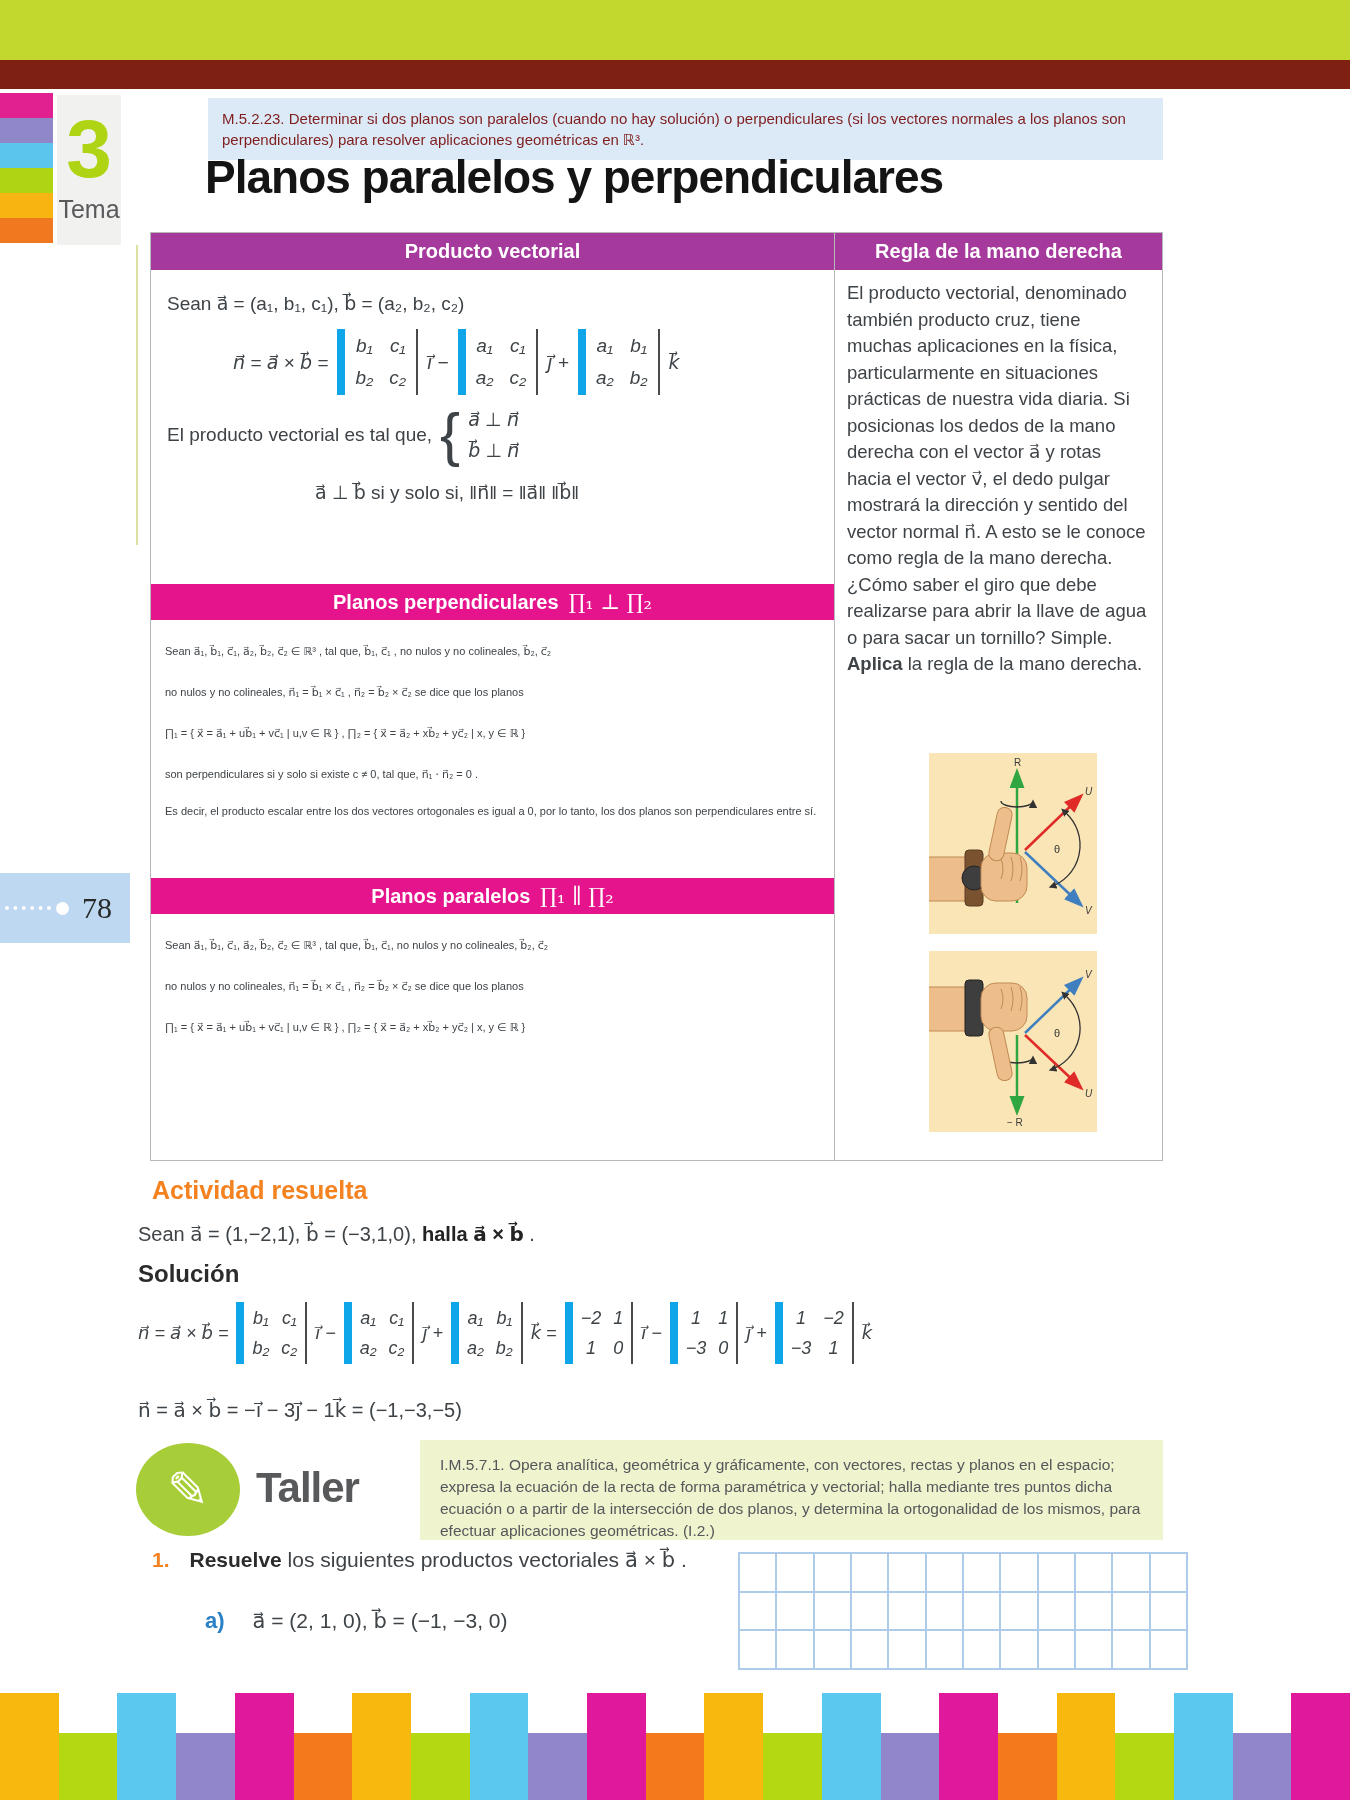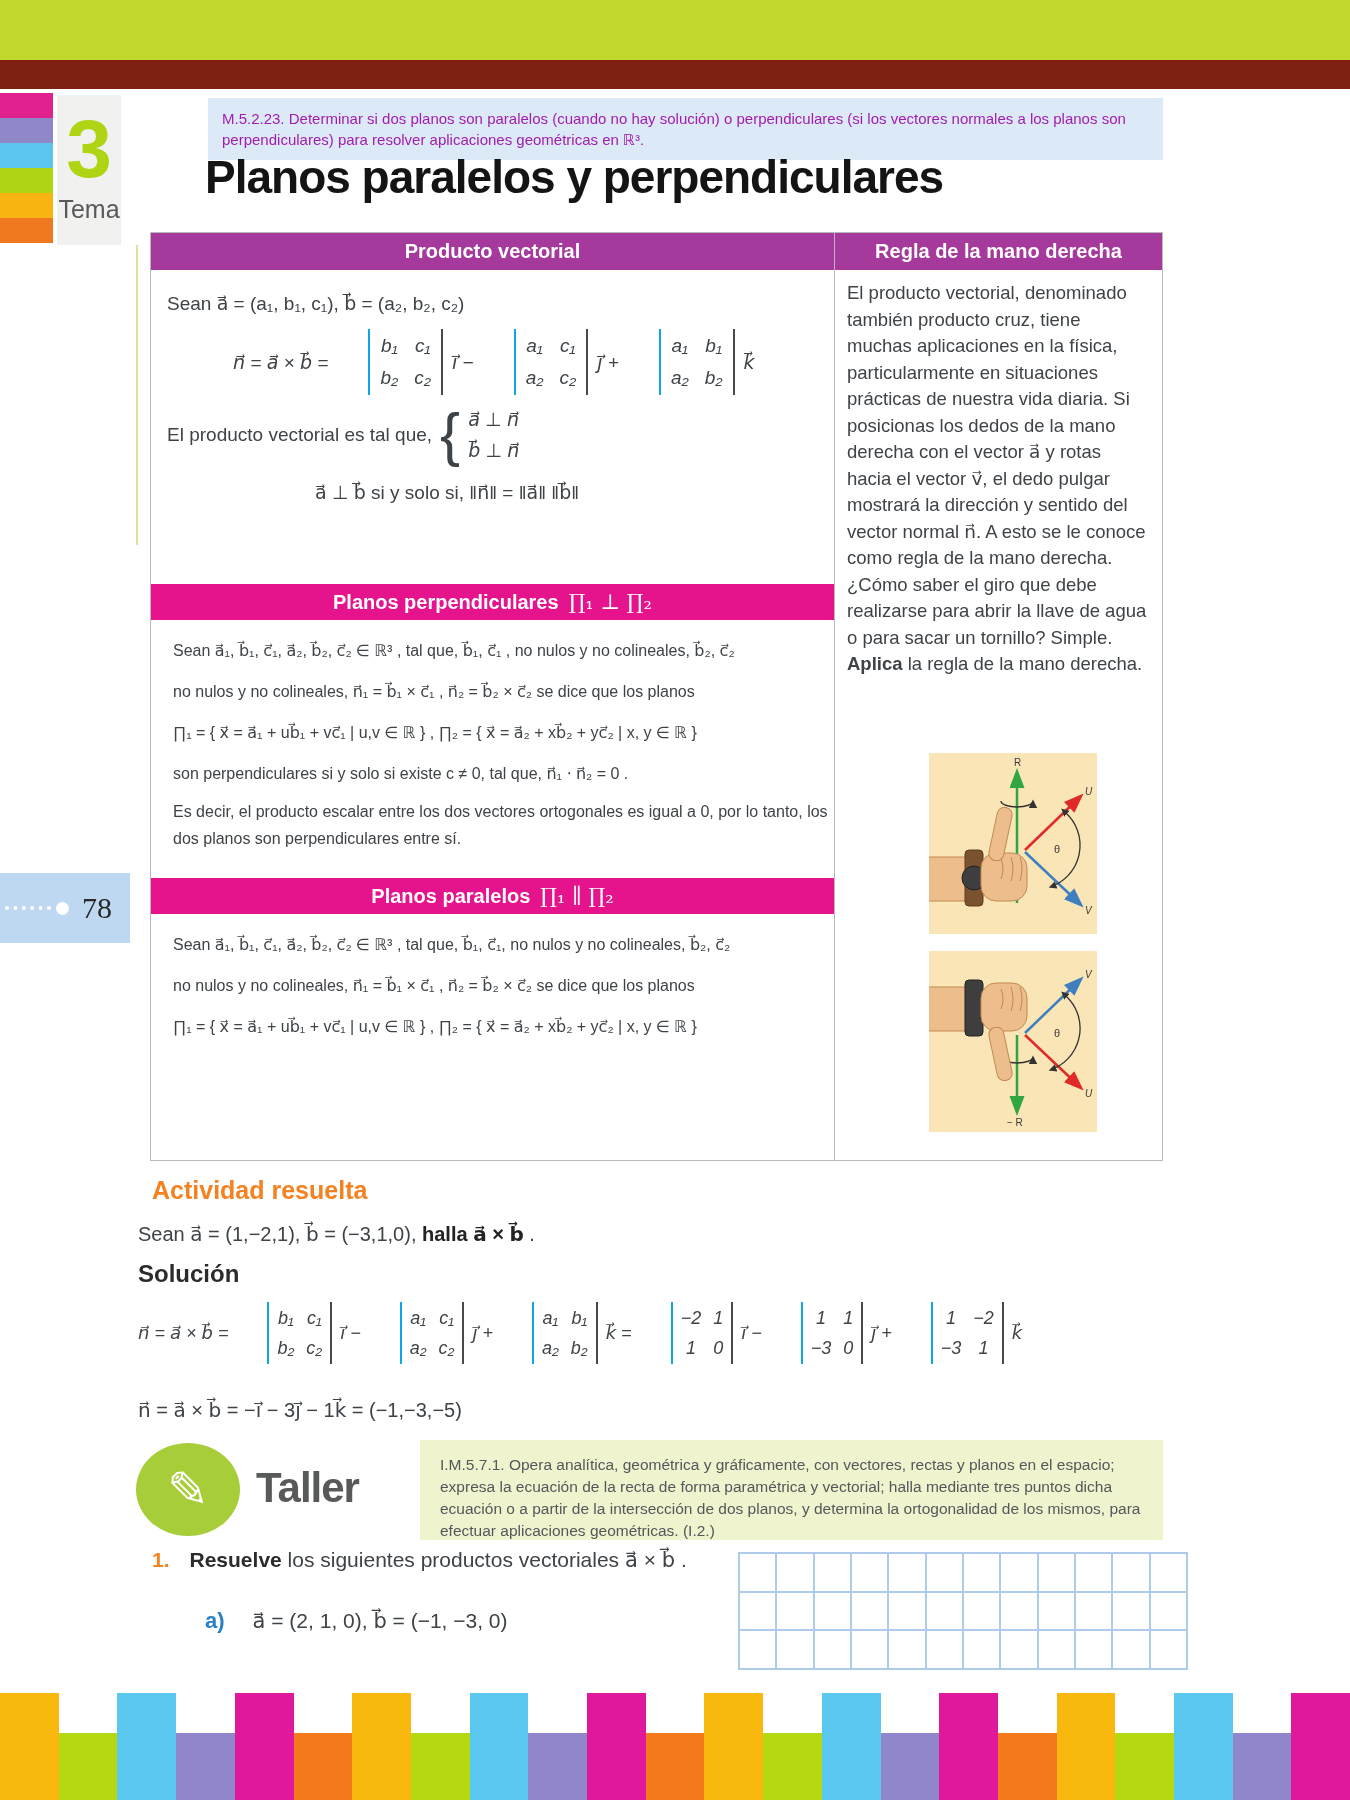--- a/index.html
+++ b/index.html
@@ -8,46 +8,46 @@
   
   .band-green{position:absolute;left:0;top:0;width:1350px;height:60px;background:#C3D82F;}
   .band-maroon{position:absolute;left:0;top:60px;width:1350px;height:29px;background:#7E2012;}
   .stripe-col{position:absolute;left:0;top:93px;width:53px;}
   .stripe-col div{height:25px;}
   .tema-box{position:absolute;left:57px;top:95px;width:64px;height:150px;background:#F1F1EF;text-align:center;}
   .tema-num{font-size:82px;font-weight:bold;color:#AFD414;line-height:92px;margin-top:8px;}
   .tema-label{font-size:25px;color:#58595B;margin-top:0px;}
   .accent-line{position:absolute;left:136px;top:245px;width:2px;height:300px;background:#DDE1A0;}
   .standards{position:absolute;left:208px;top:98px;width:955px;height:62px;background:#DCEAF8;
-             box-sizing:border-box;padding:10px 14px;font-size:15px;line-height:21px;color:#a21caf;}
+             box-sizing:border-box;padding:10px 14px;font-size:15px;line-height:21px;color:#7f1d1d;}
   .title{position:absolute;left:205px;top:150px;margin:0;font-size:46px;font-weight:bold;color:#141414;letter-spacing:-1px;}
   
   .table{position:absolute;left:150px;top:232px;width:1013px;height:929px;border:1px solid #B9B9B9;box-sizing:border-box;background:#fff;}
   .divider{position:absolute;left:683px;top:0;width:1px;height:100%;background:#B9B9B9;}
   .th{position:absolute;top:0;height:37px;background:#A53A9C;color:#fff;font-weight:bold;font-size:20px;
       display:flex;align-items:center;justify-content:center;}
   .th-pv{left:0;width:683px;text-align:right;}
   .th-rm{left:684px;right:0;}
   .pv-content{position:absolute;left:0;top:37px;width:683px;box-sizing:border-box;padding:12px 12px 0 14px;font-size:19px;}
   .sean{margin:10px 0 2px 2px;}
   .eq-row{display:flex;align-items:center;gap:9px;margin:14px 0 8px 68px;}
   .mlhs{font-style:italic;}
   .det{display:inline-grid;grid-template-columns:auto auto;column-gap:16px;row-gap:10px;padding:6px 10px;
-       border-left:2px solid #0ea5e9;border-right:2px solid #4A4A4A;font-style:italic;text-align:center;line-height:22px;margin-left:31px;}
+       border-left:8px solid #0ea5e9;border-right:2px solid #4A4A4A;font-style:italic;text-align:center;line-height:22px;}
   .op{font-style:italic;}
   .talque-row{display:flex;align-items:center;gap:8px;margin:10px 0 0 2px;}
   .brace{font-size:60px;font-weight:100;line-height:60px;color:#3E4347;}
   .cases{display:flex;flex-direction:column;gap:8px;font-style:italic;}
   .norma{margin:16px 0 0 150px;}
   .band{position:absolute;left:0;width:683px;height:36px;background:#E6148C;color:#fff;
         display:flex;align-items:center;justify-content:center;gap:10px;font-weight:bold;font-size:20px;}
   .band .hmath{font-family:"DejaVu Serif",serif;font-weight:normal;font-size:21px;}
   .band-perp{top:351px;}
   .band-para{top:645px;}
-  .sec{position:absolute;left:8px;width:683px;box-sizing:border-box;padding:14px 12px 0 14px;font-size:16px;}
+  .sec{position:absolute;left:0;width:683px;box-sizing:border-box;padding:14px 12px 0 14px;font-size:11px;}
   .sec-perp{top:387px;}
   .sec-para{top:681px;}
   .mvec{line-height:34px;margin-bottom:7px;}
   .tline{line-height:27px;margin-bottom:2px;}
   .rm-content{position:absolute;left:684px;top:37px;right:0;box-sizing:border-box;padding:10px 12px;
               font-size:18.5px;line-height:26.5px;}
   .diag{position:absolute;width:168px;height:181px;}
   .diag1{left:778px;top:520px;}
   .diag2{left:778px;top:718px;}
   

